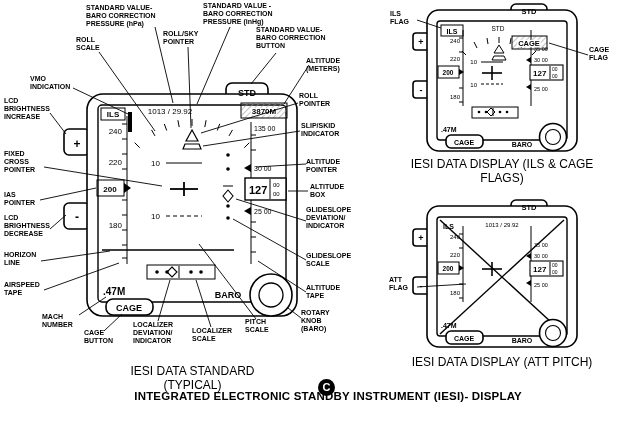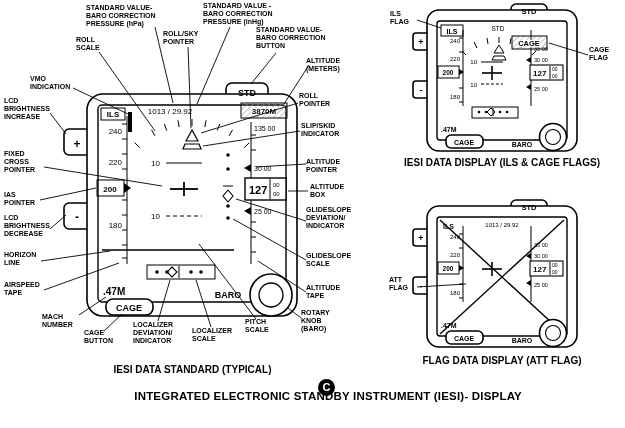--- a/index.html
+++ b/index.html
@@ -1,21 +1,21 @@
 <!DOCTYPE html>
 <html><head>
 <meta charset="utf-8">
 <style>
   * { margin:0; padding:0; box-sizing:border-box; }
   html,body { background:#fff; }
   body { font-family:"Liberation Sans", sans-serif; color:#000; }
   .canvas { position:relative; width:625px; height:428px; background:#fff; overflow:hidden; }
   svg.art { position:absolute; left:0; top:0; }
   .lbl { position:absolute; font-size:7px; font-weight:bold; line-height:1.12; white-space:pre-line; }
-  .caption { position:absolute; font-size:10px; font-weight:bold; text-align:center; }
+  .caption { position:absolute; font-size:12px; font-weight:normal; text-align:center; }
   .title { position:absolute; left:0; top:390px; width:522px; text-align:right;
            font-size:11.5px; font-weight:bold; letter-spacing:.2px; }
   .cmark { position:absolute; left:318px; top:379px; width:17px; height:17px; border-radius:50%;
            background:#000; color:#fff; font-size:11px; font-weight:bold; text-align:center; line-height:17px; }
   
   .bez { fill:#fff; stroke:#000; stroke-width:1.6; }
   .scr { fill:#fff; stroke:#000; stroke-width:1.4; }
   .ln  { stroke:#000; stroke-width:1; fill:none; }
   .ln2 { stroke:#000; stroke-width:1.8; fill:none; }
   .lnt { fill:none; stroke:#000; stroke-width:1; }
@@ -411,17 +411,17 @@
 POINTER</div>
 <div class="lbl" style="left:390px;top:10px;">ILS
 FLAG</div>
 <div class="lbl" style="left:589px;top:46px;">CAGE
 FLAG</div>
 <div class="lbl" style="left:389px;top:276px;">ATT
 FLAG</div>
 
 <div class="caption" style="left:100px;top:364px;width:185px;">IESI DATA STANDARD (TYPICAL)</div>
 <div class="caption" style="left:402px;top:157px;width:200px;">IESI DATA DISPLAY (ILS &amp; CAGE FLAGS)</div>
-<div class="caption" style="left:402px;top:355px;width:200px;">FLAG DATA DISPLAY (ATT FLAG)</div>
+<div class="caption" style="left:402px;top:355px;width:200px;">IESI DATA DISPLAY (ATT PITCH)</div>
 <div class="cmark">C</div>
 <div class="title">INTEGRATED ELECTRONIC STANDBY INSTRUMENT (IESI)- DISPLAY</div>
 
 </div>
 
 </body></html>

